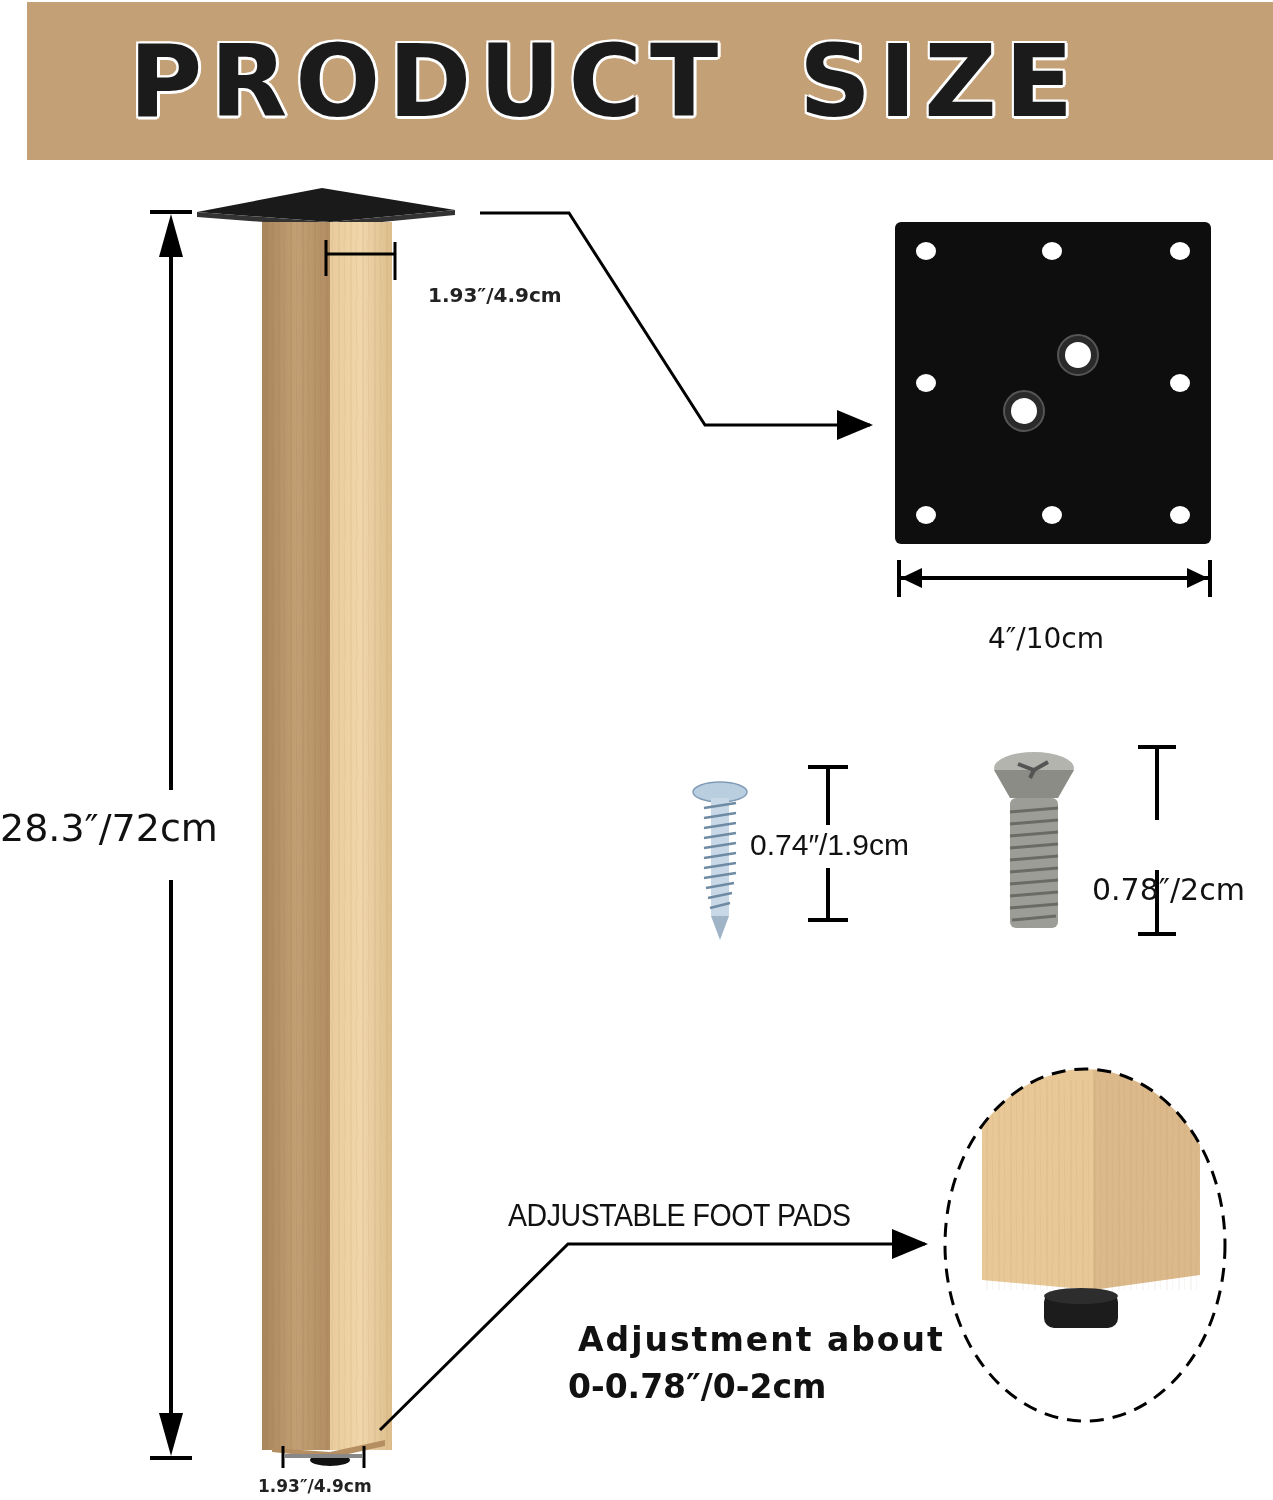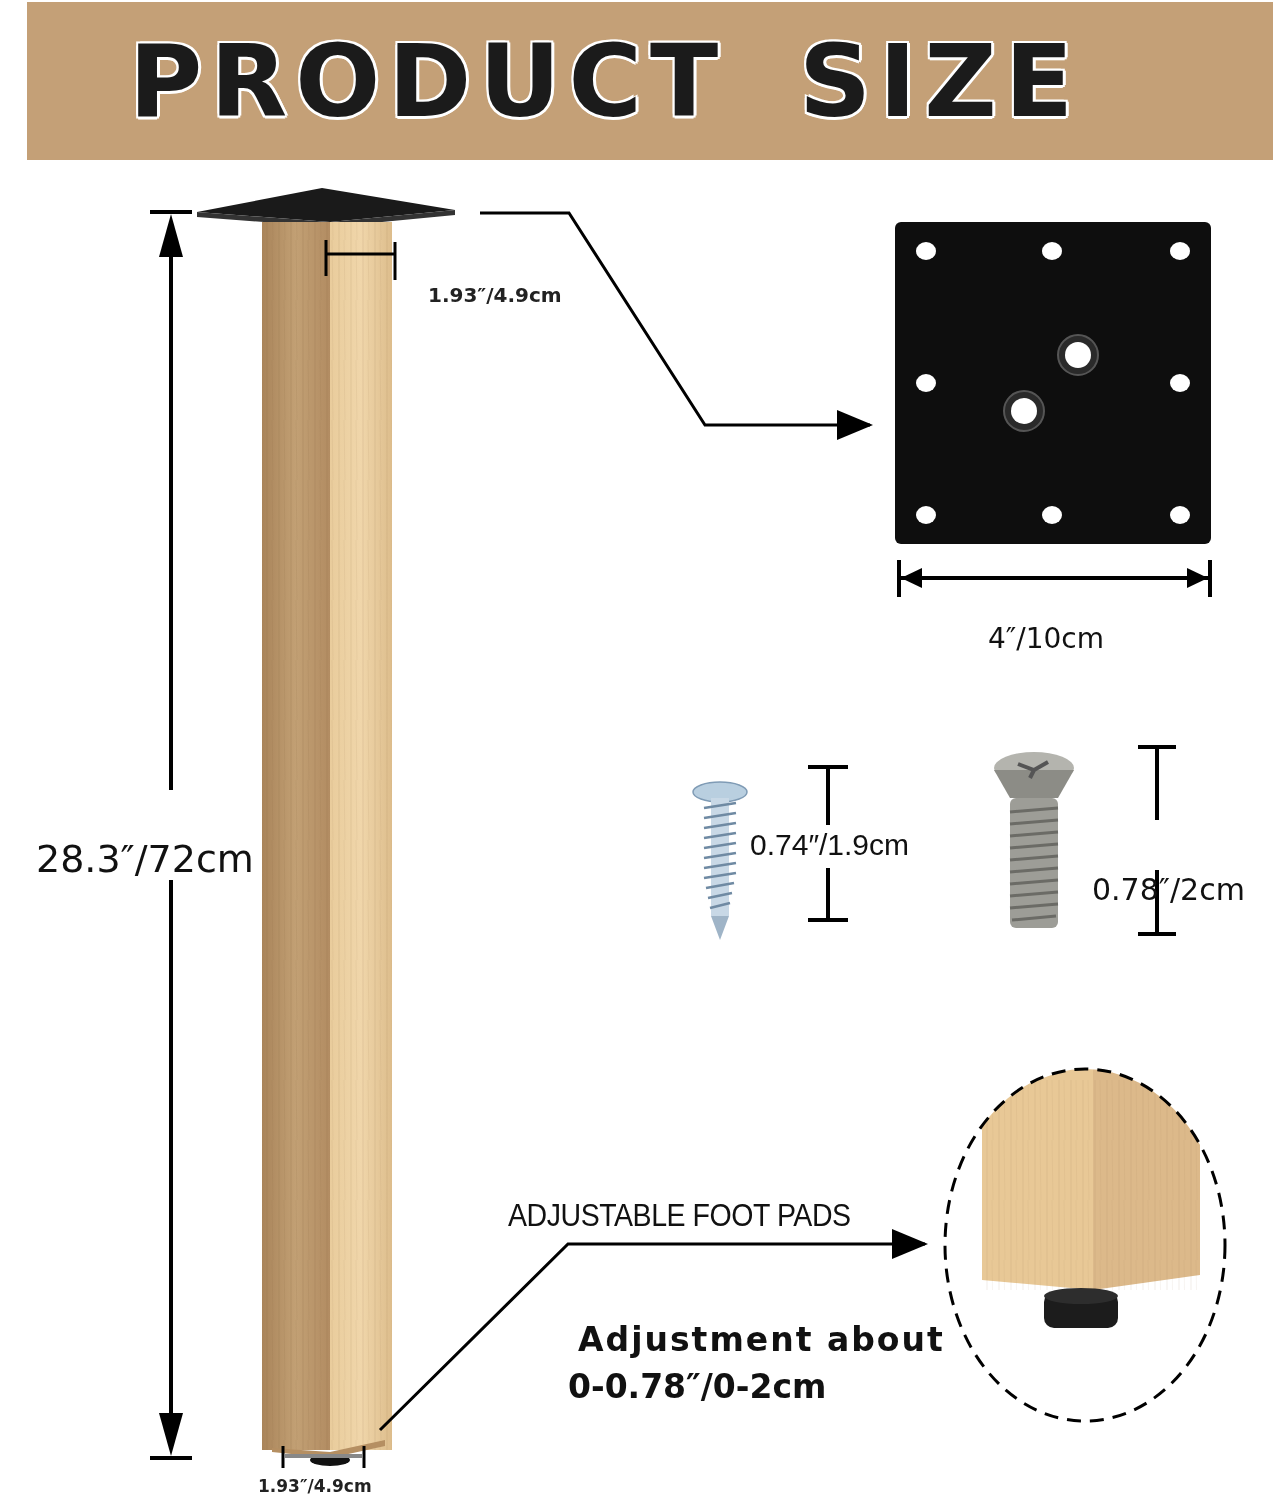--- a/index.html
+++ b/index.html
@@ -8,21 +8,21 @@
     .banner-title {
       position: absolute; left: 0; top: 0; width: 100%; height: 100%;
       display: flex; align-items: center; justify-content: center;
       font-family: "DejaVu Sans", sans-serif; font-weight: bold; font-size: 100px; letter-spacing: 8px;
       color: #1b1b1b; word-spacing: 30px;
       text-shadow: -2px -2px 0 #fff, 2px -2px 0 #fff, -2px 2px 0 #fff, 2px 2px 0 #fff, 0 3px 0 #fff, 3px 0 0 #fff;
       padding-right: 90px; box-sizing: border-box;
     }
     svg { position: absolute; left: 0; top: 0; }
     .label { position: absolute; color: #111; white-space: nowrap; }
-    .lbl-height { left: 0; top: 837px; font-size: 38px; margin-left: 36px; }
+    .lbl-height { left: 0; top: 806px; font-size: 38px; }
     .lbl-top-width { left: 428px; top: 283px; font-size: 20px; font-weight: bold; color: #222; }
     .lbl-plate { left: 988px; top: 590px; font-size: 28px; margin-top: 32px; }
     .lbl-screw1 { left: 750px; top: 828px; font-size: 30px; font-family: "Liberation Sans Narrow", "Liberation Sans", sans-serif; text-align: right; }
     .lbl-screw2 { left: 1092px; top: 828px; font-size: 30px; margin-top: 44px; }
     .lbl-foot-title { left: 508px; top: 1198px; font-size: 31px; font-family: "Liberation Sans", sans-serif; letter-spacing: -0.5px; transform: scaleX(0.92); transform-origin: left; }
     .lbl-adjust { left: 578px; top: 1320px; font-size: 33px; letter-spacing: 2px; font-weight: bold; }
     .lbl-range { left: 568px; top: 1367px; font-size: 33px; font-weight: bold; }
     .lbl-bottom-width { left: 258px; top: 1476px; font-size: 17px; font-weight: bold; color: #222; }
   </style>
 </head>

